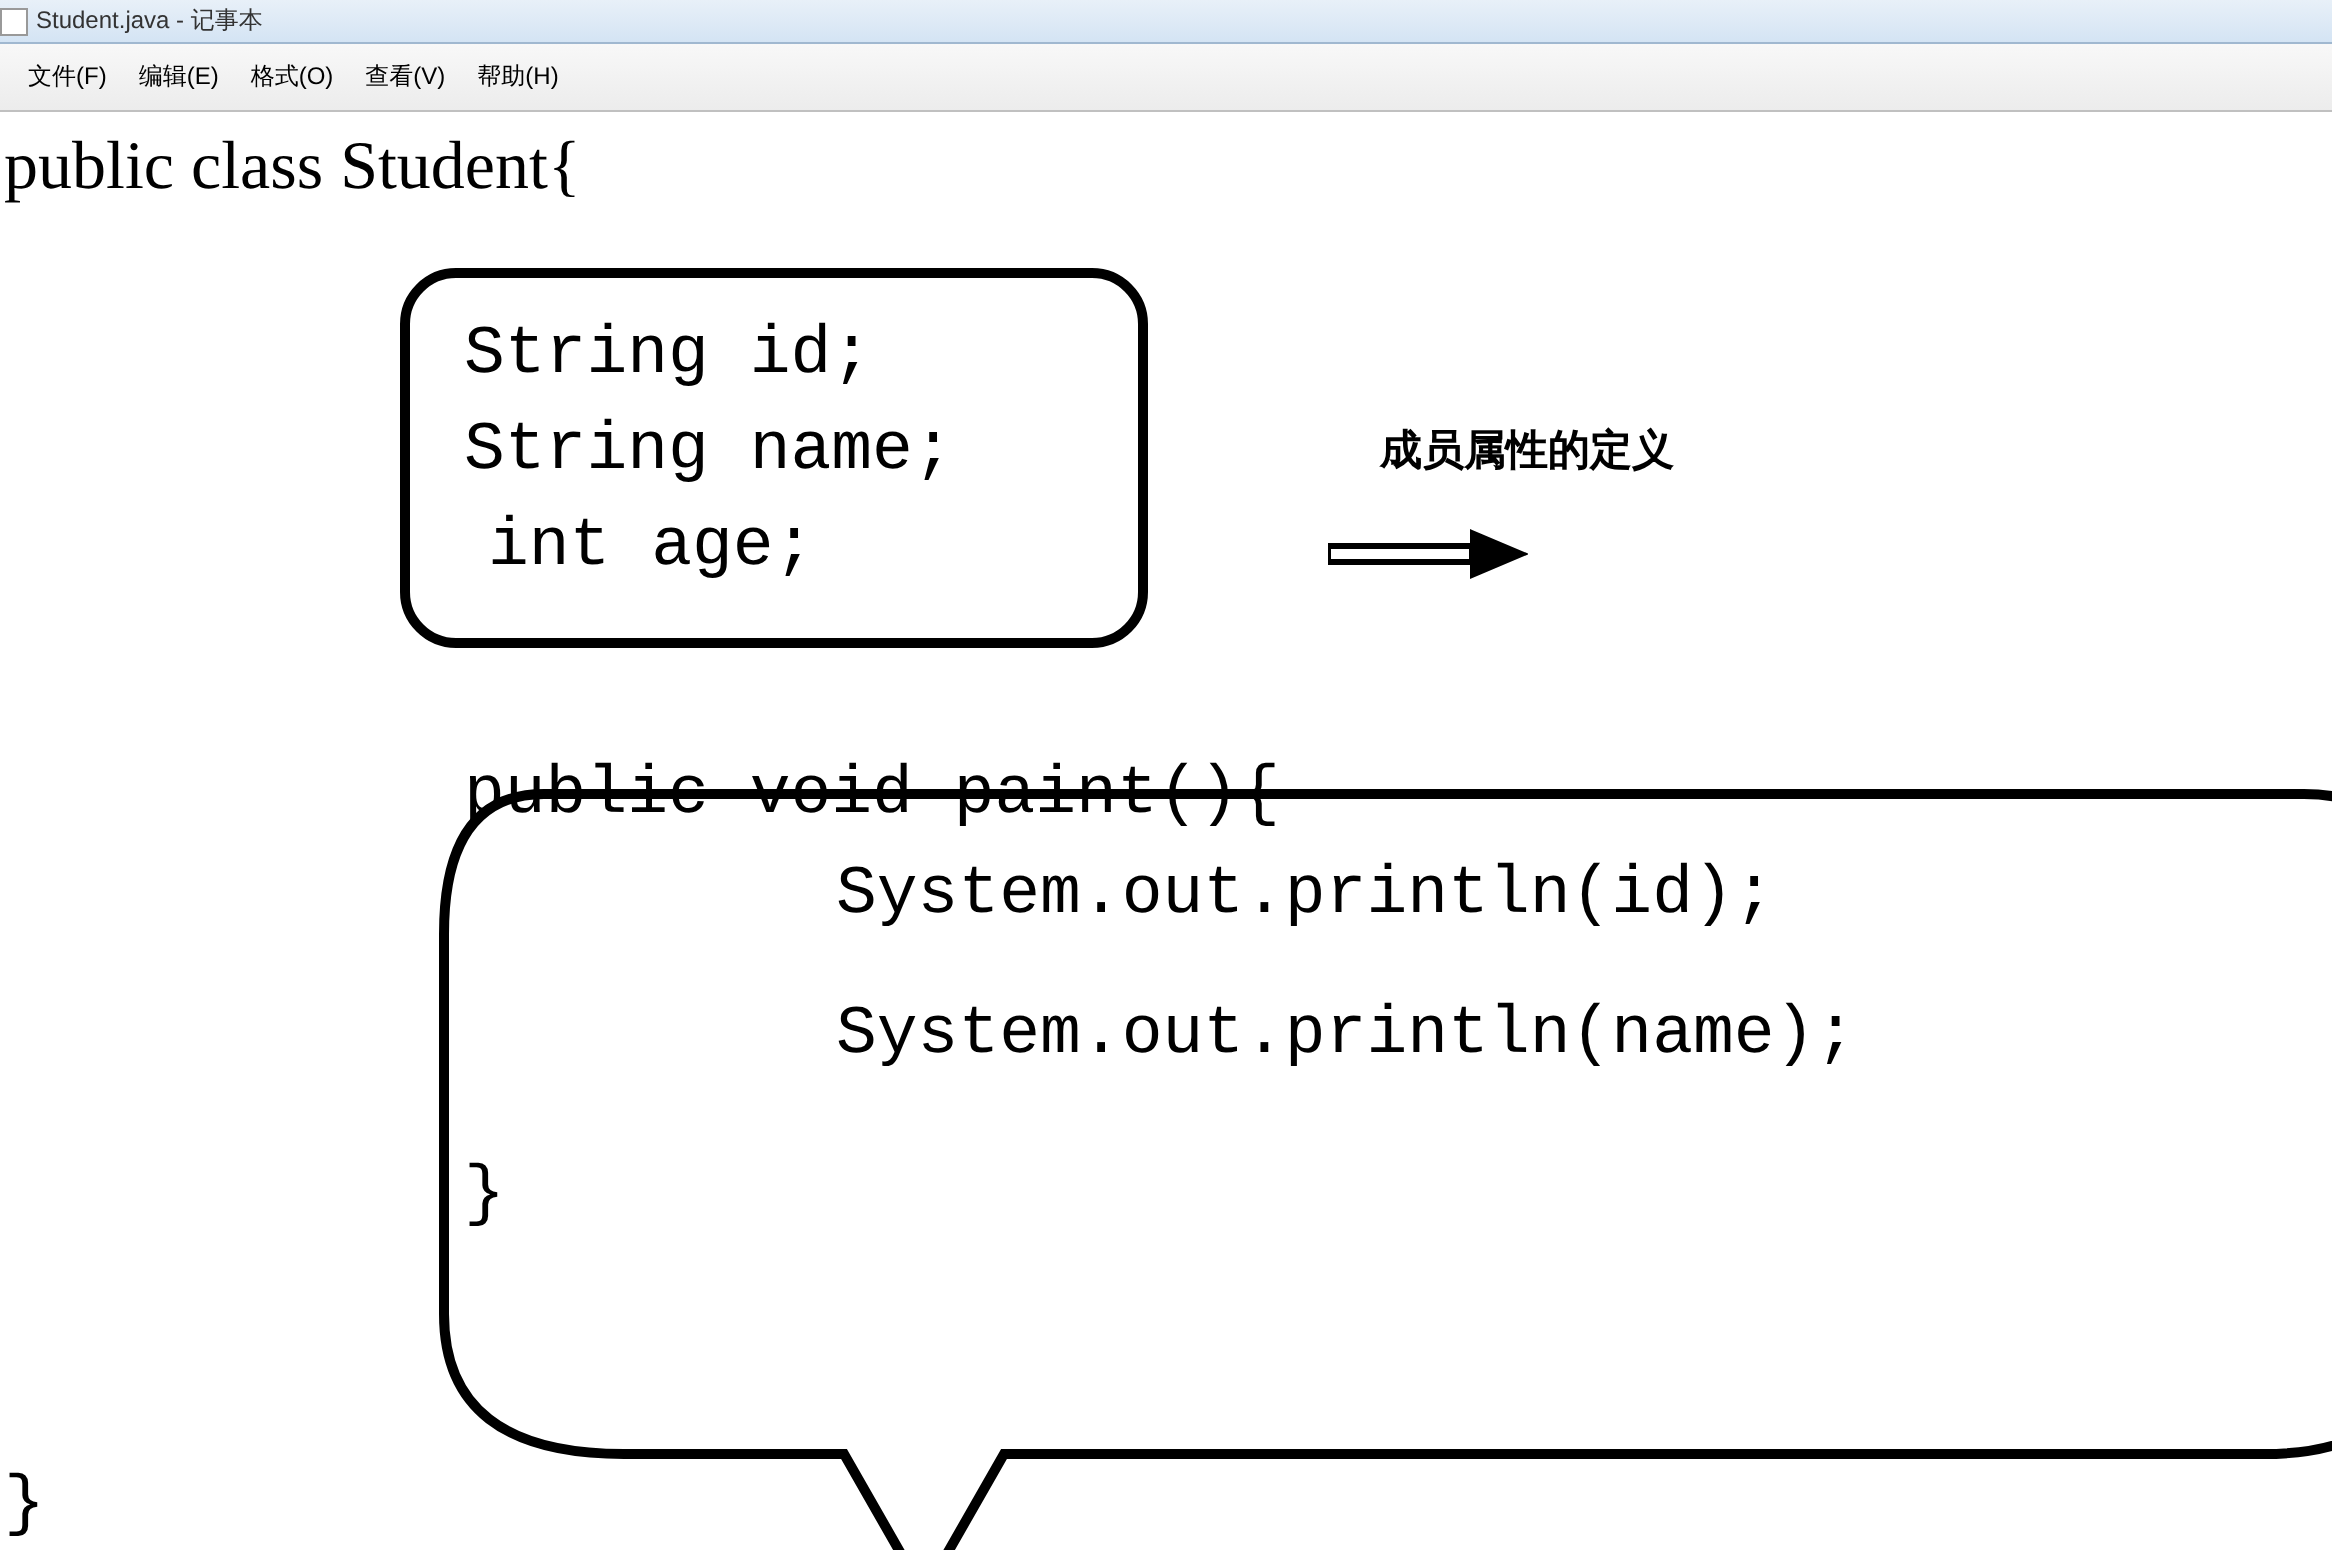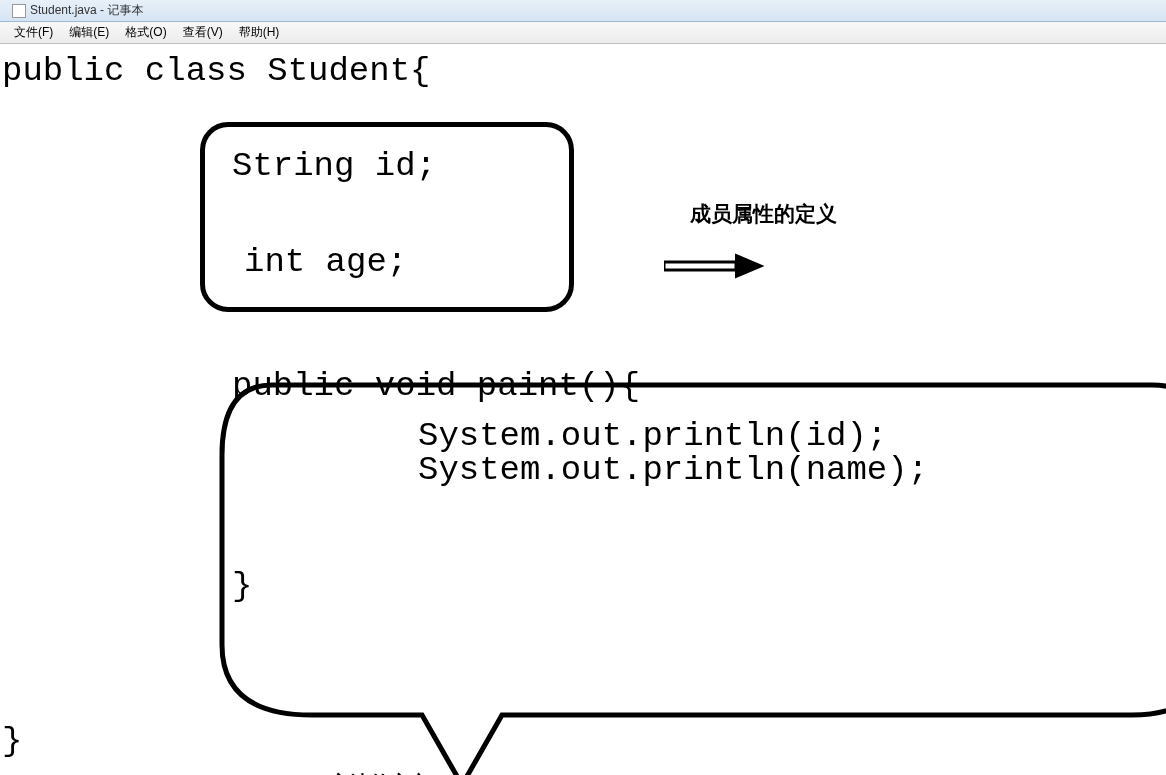--- a/index.html
+++ b/index.html
@@ -14,34 +14,34 @@
       background: #fff;
       overflow: hidden;
       position: relative;
     }
     .titlebar {
       height: 22px;
       background: linear-gradient(to bottom, #e8f0f8, #d4e4f4);
       border-bottom: 1px solid #a0b8d0;
       display: flex;
       align-items: center;
-      padding-left: 12px;
+      padding-left: 0;
       font-size: 12px;
       color: #333;
     }
     .title-icon {
       width: 14px;
       height: 14px;
       background: #fff;
       border: 1px solid #999;
       margin-right: 4px;
       display: inline-block;
     }
     .menubar {
-      height: 22px;
+      height: 34px;
       background: linear-gradient(to bottom, #f8f8f8, #ececec);
       border-bottom: 1px solid #c0c0c0;
       display: flex;
       align-items: center;
       padding-left: 6px;
       font-size: 12px;
       color: #000;
     }
     .menu-item {
       padding: 2px 8px;
@@ -111,26 +111,27 @@
 
 <div class="menubar">
   <span class="menu-item">文件(F)</span>
   <span class="menu-item">编辑(E)</span>
   <span class="menu-item">格式(O)</span>
   <span class="menu-item">查看(V)</span>
   <span class="menu-item">帮助(H)</span>
 </div>
 
 <div class="editor-area">
-  <span class="code-line" style="left:2px; top:5px;">public class Student{</span>
+  <span class="code-line" style="left:2px; top:5px;font-family:Liberation Serif, serif;">public class Student{</span>
   <span class="code-line" style="left:232px; top:100px;">String id;</span>
+  <span class="code-line" style="left:232px; top:148px;">String name;</span>
   <span class="code-line" style="left:244px; top:196px;">int age;</span>
   <span class="code-line" style="left:232px; top:320px;">public void paint(){</span>
   <span class="code-line" style="left:418px; top:370px;">System.out.println(id);</span>
-  <span class="code-line" style="left:418px; top:404px;">System.out.println(name);</span>
+  <span class="code-line" style="left:418px; top:440px;">System.out.println(name);</span>
   <span class="code-line" style="left:232px; top:520px;">}</span>
   <span class="code-line" style="left:2px; top:675px;">}</span>
 
   <div class="box1"></div>
 
   <div class="arrow-right">
     <svg width="100" height="30">
       <line x1="2" y1="15" x2="72" y2="15" stroke="#000" stroke-width="4"></line>
       <line x1="2" y1="11" x2="72" y2="11" stroke="#000" stroke-width="0"></line>
       <polygon points="72,4 98,15 72,26 72,20 72,10" fill="#000"></polygon>

